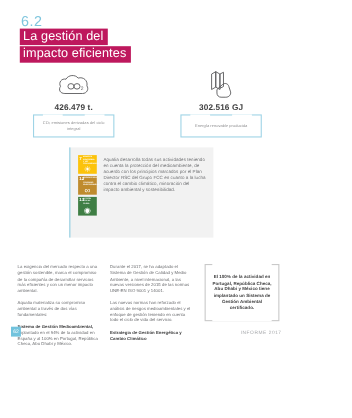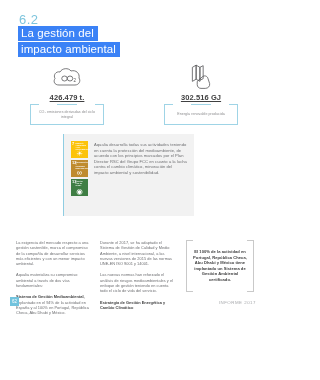--- a/index.html
+++ b/index.html
@@ -15,39 +15,39 @@
 
   
   .title-block{position:absolute;left:18px;top:14px;}
   .sec-num{
     font-size:13px;color:#7ec5dd;letter-spacing:.5px;line-height:11px;
     font-weight:400;margin:0 0 1px 0;padding-left:1px;
   }
   .title-lines{display:block;}
   .title-line{
     display:table;
-    background:#3b82f6;
+    background:#be185d;
     color:#ffffff;
     font-size:11.5px;
     line-height:13px;
     padding:1px 4px 1px 3px;
     letter-spacing:.1px;
     white-space:nowrap;
     margin-bottom:1px;
   }
 
   
   .stats{
     position:absolute;left:0;top:60px;width:268px;
     display:flex;justify-content:space-around;align-items:flex-start;
   }
   .stat{width:80px;display:flex;flex-direction:column;align-items:center;}
   .stat-icon{height:30px;display:flex;align-items:flex-end;justify-content:center;}
   .stat-value{
-    font-size:7.5px;font-weight:bold;color:#404041;margin-top:3px;letter-spacing:.1px;text-decoration:underline;
+    font-size:7.5px;font-weight:bold;color:#404041;margin-top:3px;letter-spacing:.1px;
   }
   .stat-label-box{
     margin-top:2px;width:72px;min-height:19px;
     border:0.6px solid #9fd4e6;
     display:flex;align-items:center;justify-content:center;
     position:relative;
   }
   .stat-label-box::before,.stat-label-box::after{
     content:"";position:absolute;top:-1px;height:2px;background:#ffffff;
   }
@@ -118,21 +118,21 @@
 </style>
 </head>
 <body>
 
 <div class="page">
 
   <div class="title-block">
     <div class="sec-num">6.2</div>
     <div class="title-lines">
       <div class="title-line">La gestión del</div>
-      <div class="title-line">impacto ambiental</div>
+      <div class="title-line">impacto eficientes</div>
     </div>
   </div>
 
   <div class="stats">
 
     <div class="stat">
       <div class="stat-icon">
         <svg width="30" height="25" viewBox="0 0 60 50">
           <path d="M14 40 C5 40 2 33 6 27 C2 20 8 12 16 14 C20 6 33 5 38 12 C48 9 56 17 54 26 C58 32 54 40 46 40 Z" fill="none" stroke="#58585a" stroke-width="1.6"></path>
           <ellipse cx="25" cy="27" rx="5.5" ry="5" fill="none" stroke="#58585a" stroke-width="1.6"></ellipse>

